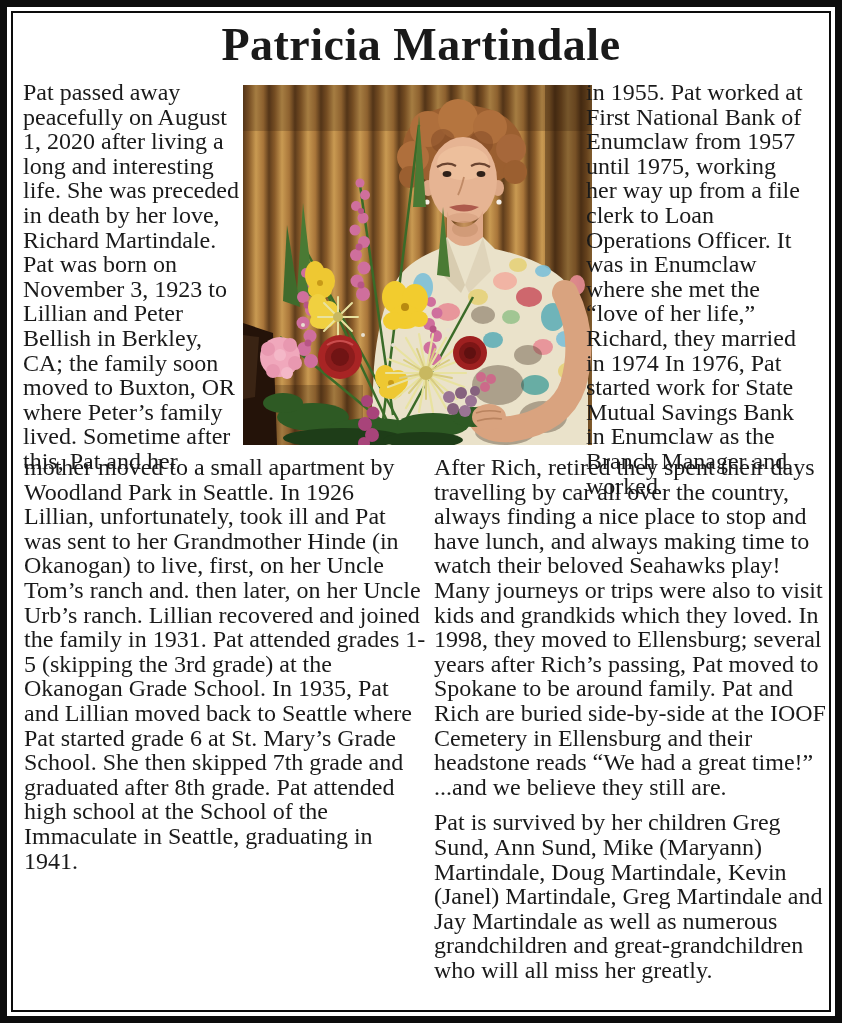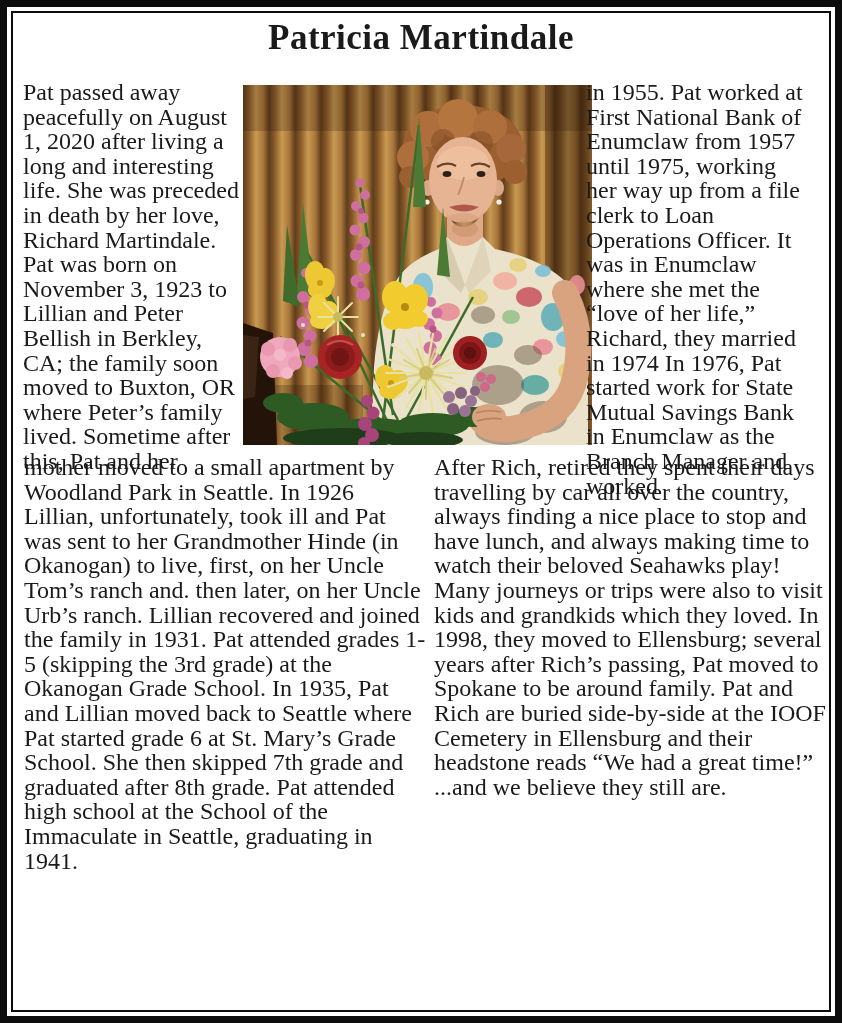--- a/index.html
+++ b/index.html
@@ -5,21 +5,21 @@
   html,body { margin:0; padding:0; background:#e8e8e8; }
   .page {
     position:relative; width:842px; height:1023px; margin:0 auto;
     background:#ffffff; overflow:hidden;
     font-family:"Liberation Serif", serif; color:#1a1a1a;
   }
   .frame-outer { position:absolute; inset:0; border:7px solid #0c0c0c; pointer-events:none; z-index:5; }
   .frame-inner { position:absolute; inset:11px; border:2px solid #0c0c0c; pointer-events:none; z-index:5; }
   .title {
     position:absolute; left:0; right:0; top:18px; margin:0;
-    text-align:center; font-size:35px; font-weight:700; letter-spacing:0.5px;
+    text-align:center; font-size:46px; font-weight:700; letter-spacing:0.5px;
   }
   .txt { position:absolute; font-size:24px; line-height:24.6px; text-align:left; }
   .txt p { margin:0 0 11px 0; }
   .txt p:last-child { margin-bottom:0; }
   .col-narrow-left  { left:23px;  top:80px;  width:220px; }
   .col-narrow-right { left:586px; top:80px;  width:221px; }
   .col-wide-left    { left:24px;  top:455px; width:404px; }
   .col-wide-right   { left:434px; top:455px; width:393px; }
   .photo {
     position:absolute; left:243px; top:85px; width:349px; height:360px;
@@ -275,14 +275,15 @@
   <div class="txt col-narrow-right">
     <p>in 1955. Pat worked at First National Bank of Enumclaw from 1957 until 1975, working her way up from a file clerk to Loan Operations Officer. It was in Enumclaw where she met the “love of her life,” Richard, they married in 1974 In 1976, Pat started work for State Mutual Savings Bank in Enumclaw as the Branch Manager and worked</p>
   </div>
 
   <div class="txt col-wide-left">
     <p>mother moved to a small apartment by Woodland Park in Seattle. In 1926 Lillian, unfortunately, took ill and Pat was sent to her Grandmother Hinde (in Okanogan) to live, first, on her Uncle Tom’s ranch and. then later, on her Uncle Urb’s ranch. Lillian recovered and joined the family in 1931. Pat attended grades 1-5 (skipping the 3rd grade) at the Okanogan Grade School. In 1935, Pat and Lillian moved back to Seattle where Pat started grade 6 at St. Mary’s Grade School. She then skipped 7th grade and graduated after 8th grade. Pat attended high school at the School of the Immaculate in Seattle, graduating in 1941.</p>
   </div>
 
   <div class="txt col-wide-right">
     <p>After Rich, retired they spent their days travelling by car all over the country, always finding a nice place to stop and have lunch, and always making time to watch their beloved Seahawks play! Many journeys or trips were also to visit kids and grandkids which they loved. In 1998, they moved to Ellensburg; several years after Rich’s passing, Pat moved to Spokane to be around family. Pat and Rich are buried side-by-side at the IOOF Cemetery in Ellensburg and their headstone reads “We had a great time!” ...and we believe they still are.</p>
+    <p>Pat is survived by her children Greg Sund, Ann Sund, Mike (Maryann) Martindale, Doug Martindale, Kevin (Janel) Martindale, Greg Martindale and Jay Martindale as well as numerous grandchildren and great-grandchildren who will all miss her greatly.</p>
   </div>
 </div>
 
 </body></html>

